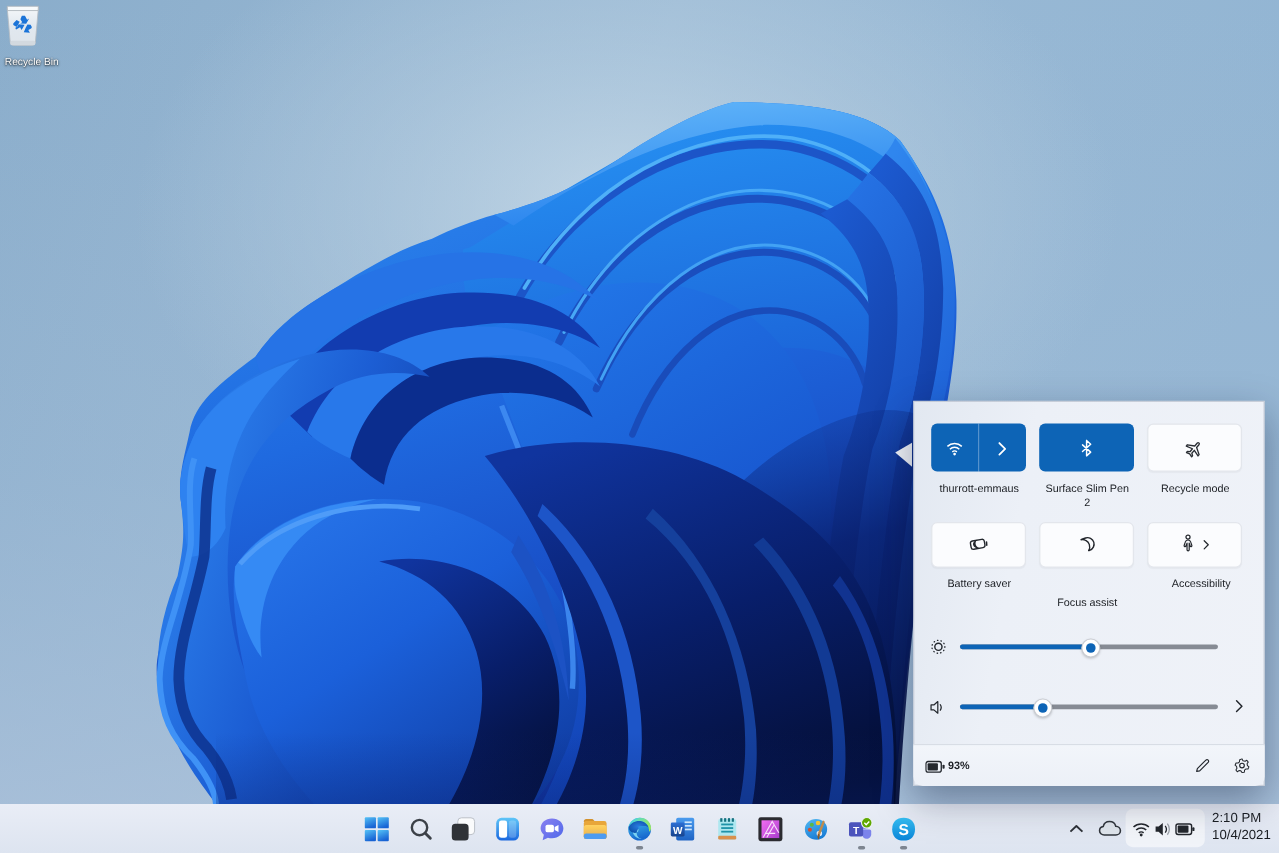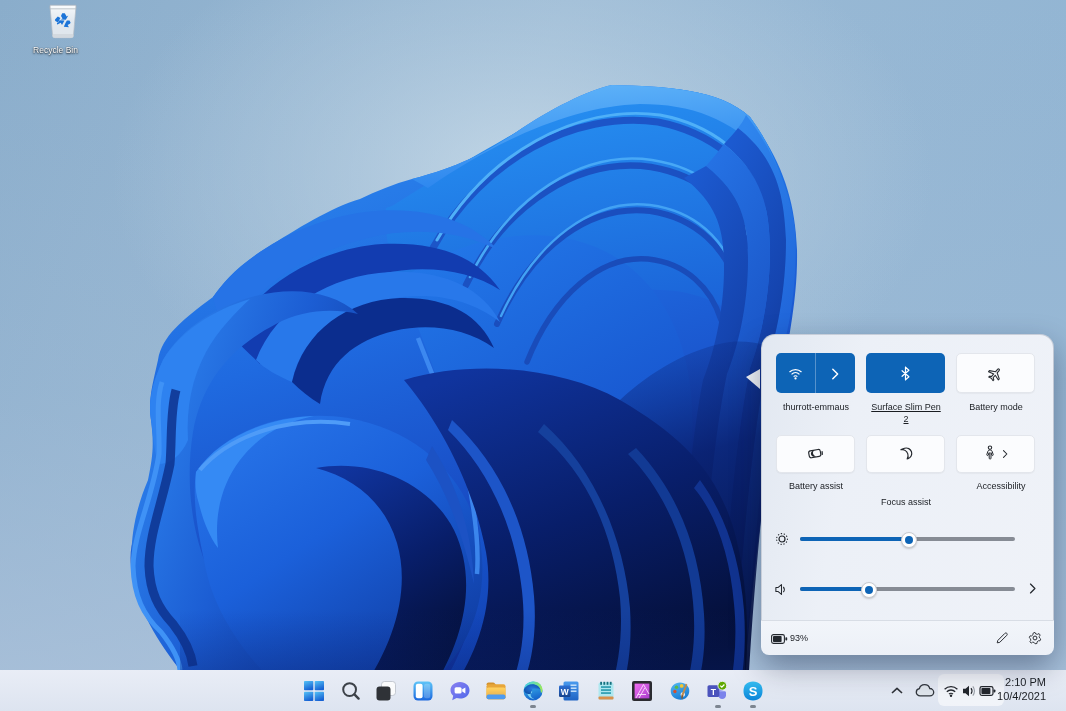--- a/index.html
+++ b/index.html
@@ -5,39 +5,39 @@
   html,body{margin:0;padding:0;}
   body{width:1066px;height:711px;overflow:hidden;position:relative;font-family:"Liberation Sans",sans-serif;background:#9db9d2;}
   #wall{position:absolute;left:0;top:0;width:1066px;height:711px;}
   .abs{position:absolute;}
   
   #taskbar{position:absolute;left:0;top:670px;width:1066px;height:41px;background:linear-gradient(#e9edf6,#dde4f0);}
   .ticon{position:absolute;top:680px;width:22px;height:22px;}
   .runind{position:absolute;top:705px;width:6px;height:3px;border-radius:2px;background:#7d8590;}
   
   #traybox{position:absolute;left:938px;top:674px;width:66px;height:32px;border-radius:6px;background:rgba(255,255,255,0.55);}
-  #clock{position:absolute;right:20px;top:676px;text-align:right;font-size:11px;line-height:13.5px;color:#1b1e23;}
+  #clock{position:absolute;right:7px;top:676px;text-align:left;font-size:11px;line-height:13.5px;color:#1b1e23;}
   
-  #rbin{position:absolute;left:16px;top:3px;width:62px;text-align:right;}
+  #rbin{position:absolute;left:4px;top:3px;width:62px;text-align:left;}
   #rbinlabel{font-size:8.5px;color:#fff;text-shadow:0 1px 2px rgba(0,0,0,0.85),0 0 1px rgba(0,0,0,0.6);margin-top:1px;}
   
-  #qs{position:absolute;left:761px;top:334px;width:293px;height:321px;border-radius:14px;
+  #qs{position:absolute;left:761px;top:334px;width:293px;height:321px;border-radius:0;
       background:linear-gradient(100deg,#e2e8f1 0%,#ecf0f7 30%,#eff2f8 100%);
       border:1px solid rgba(130,140,160,0.35);box-sizing:border-box;
       box-shadow:0 12px 30px rgba(10,20,50,0.38);}
   #qsarrow{position:absolute;left:746px;top:369px;width:0;height:0;border-top:8px solid transparent;border-bottom:12px solid transparent;border-right:14px solid #f1f4f9;}
   .qbtn{position:absolute;width:79px;height:40px;border-radius:5px;box-sizing:border-box;}
   .qblue{background:#0d64b6;}
   .qwhite{background:#fbfcfe;border:1px solid #e3e6ec;box-shadow:0 1px 1px rgba(0,0,0,0.04);}
   .qlabel{position:absolute;font-size:9px;color:#1a1d22;text-align:center;line-height:12px;}
   .track{position:absolute;height:4px;border-radius:2px;background:#868b94;width:215px;left:38px;}
   .trackfill{position:absolute;height:4px;border-radius:2px;background:#0d64b6;left:0;top:0;}
   .thumb{position:absolute;width:14px;height:14px;border-radius:50%;background:#fff;border:1px solid #c9ccd2;top:-5px;box-shadow:0 1px 2px rgba(0,0,0,0.18);}
   .thumb::after{content:"";position:absolute;left:3px;top:3px;width:8px;height:8px;border-radius:50%;background:#0d64b6;}
-  #qsbottom{position:absolute;left:761px;top:620px;width:293px;height:35px;border-top:1px solid #d8dde5;background:linear-gradient(#f2f5fa,#ecf0f7);border-radius:0 0 8px 8px;box-sizing:border-box;}
+  #qsbottom{position:absolute;left:761px;top:620px;width:293px;height:35px;border-top:1px solid #d8dde5;background:linear-gradient(#f2f5fa,#ecf0f7);border-radius:0 0 8px 8px;box-sizing:border-box;font-weight:bold;}
 </style>
 </head>
 <body>
 <svg id="wall" viewBox="0 0 1066 711" xmlns="http://www.w3.org/2000/svg">
   <defs>
     <linearGradient id="bgg" x1="0" y1="0" x2="1" y2="0.25">
       <stop offset="0" stop-color="#8aadcb"></stop>
       <stop offset="0.5" stop-color="#9bbad5"></stop>
       <stop offset="1" stop-color="#92b5d3"></stop>
     </linearGradient>
@@ -446,43 +446,43 @@
  <div class="qbtn qblue" style="left:104px;top:18px;"></div>
  <svg class="abs" style="left:135px;top:30px;width:17px;height:17px" viewBox="0 0 16 16">
   <path d="M 8,2 L 8,14 M 8,2 L 11.2,4.9 L 4.8,10.6 M 8,14 L 11.2,11.1 L 4.8,5.4" fill="none" stroke="#fff" stroke-width="1.15" stroke-linejoin="round" stroke-linecap="round"></path>
  </svg>
  <div class="qbtn qwhite" style="left:194px;top:18px;"></div>
  <svg class="abs" style="left:225px;top:31px;width:16px;height:16px" viewBox="0 0 16 16">
   <path d="M 8,1.6 C 8.6,1.6 9,2.1 9,2.8 L 9,5.8 L 14.4,9 L 14.4,10.4 L 9,8.8 L 9,12 L 10.8,13.2 L 10.8,14.4 L 8,13.6 L 5.2,14.4 L 5.2,13.2 L 7,12 L 7,8.8 L 1.6,10.4 L 1.6,9 L 7,5.8 L 7,2.8 C 7,2.1 7.4,1.6 8,1.6 Z" fill="#fbfcfe" stroke="#2a2e34" stroke-width="1.1" stroke-linejoin="round" transform="rotate(40 8 8)"></path>
  </svg>
 
  <div class="qlabel" style="left:4px;top:66px;width:100px;">thurrott-emmaus</div>
- <div class="qlabel" style="left:94px;top:66px;width:100px;text-decoration:underline;">Surface Slim Pen<br>2</div>
- <div class="qlabel" style="left:184px;top:66px;width:100px;">Battery mode</div>
+ <div class="qlabel" style="left:94px;top:66px;width:100px;">Surface Slim Pen<br>2</div>
+ <div class="qlabel" style="left:184px;top:66px;width:100px;">Recycle mode</div>
 
  <div class="qbtn qwhite" style="left:14px;top:100px;height:38px;"></div>
  <svg class="abs" style="left:45px;top:110px;width:17px;height:17px" viewBox="0 0 16 16">
   <rect x="1.8" y="4.8" width="11" height="6.6" rx="1.8" fill="none" stroke="#23272d" stroke-width="1.1" transform="rotate(-10 7.3 8.1)"></rect>
   <path d="M 14.2,6.2 L 14.4,8.8" stroke="#23272d" stroke-width="1.2" stroke-linecap="round"></path>
   <path d="M 7.6,4.6 C 6.2,5.4 5.5,6.8 5.8,8.3 C 6,9.5 6.9,10.5 8.1,10.9 C 6,11.5 4,10.1 3.7,8.2 C 3.4,6.4 5.2,4.7 7.6,4.6 Z" fill="#23272d" transform="rotate(-10 7.3 8.1)"></path>
  </svg>
  <div class="qbtn qwhite" style="left:104px;top:100px;height:38px;"></div>
  <svg class="abs" style="left:135px;top:110px;width:17px;height:17px" viewBox="0 0 16 16">
   <path d="M 5,3 C 7.8,3.4 10,5.8 10,8.7 C 10,10.4 9.2,12 8,13 C 8.3,13 8.5,13 8.8,13 C 11.6,13 13.9,10.7 13.9,7.9 C 13.9,5.1 11.6,2.8 8.8,2.8 C 7.4,2.8 6,2.8 5,3 Z" fill="none" stroke="#23272d" stroke-width="1.1" stroke-linejoin="round" transform="rotate(-18 9 8)"></path>
  </svg>
  <div class="qbtn qwhite" style="left:194px;top:100px;height:38px;"></div>
  <svg class="abs" style="left:220px;top:110px;width:16px;height:16px" viewBox="0 0 16 16">
   <circle cx="8" cy="2.6" r="1.7" fill="none" stroke="#23272d" stroke-width="1.05"></circle>
   <path d="M 8,5 C 9.2,5 10,5.6 10.3,6.8 L 11.2,9.6 C 11.3,10 11.1,10.4 10.7,10.5 C 10.3,10.6 9.9,10.4 9.8,10 L 9,7.6 L 9,13.2 C 9,13.7 8.6,14.1 8.1,14.1 C 7.6,14.1 7.2,13.7 7.2,13.2 L 7.2,7.6 L 6.2,10 C 6.1,10.4 5.7,10.6 5.3,10.5 C 4.9,10.4 4.7,10 4.8,9.6 L 5.7,6.8 C 6,5.6 6.8,5 8,5 Z" fill="none" stroke="#23272d" stroke-width="1.0" stroke-linejoin="round"></path>
  </svg>
  <svg class="abs" style="left:237px;top:113px;width:12px;height:12px" viewBox="0 0 16 16">
   <path d="M 6,3.5 L 10.5,8 L 6,12.5" fill="none" stroke="#23272d" stroke-width="1.4" stroke-linecap="round" stroke-linejoin="round"></path>
  </svg>
 
- <div class="qlabel" style="left:4px;top:145px;width:100px;">Battery assist</div>
+ <div class="qlabel" style="left:4px;top:145px;width:100px;">Battery saver</div>
  <div class="qlabel" style="left:94px;top:161px;width:100px;">Focus assist</div>
  <div class="qlabel" style="left:189px;top:145px;width:100px;">Accessibility</div>
 
  <svg class="abs" style="left:12px;top:196px;width:16px;height:16px" viewBox="0 0 16 16">
   <circle cx="8" cy="8" r="3" fill="none" stroke="#23272d" stroke-width="1.2"></circle>
   <g stroke="#23272d" stroke-width="1.1" stroke-linecap="round" stroke-dasharray="0.4 2.6">
    <circle cx="8" cy="8" r="5.4" fill="none"></circle>
   </g>
  </svg>
  <div class="track" style="top:202px;">

